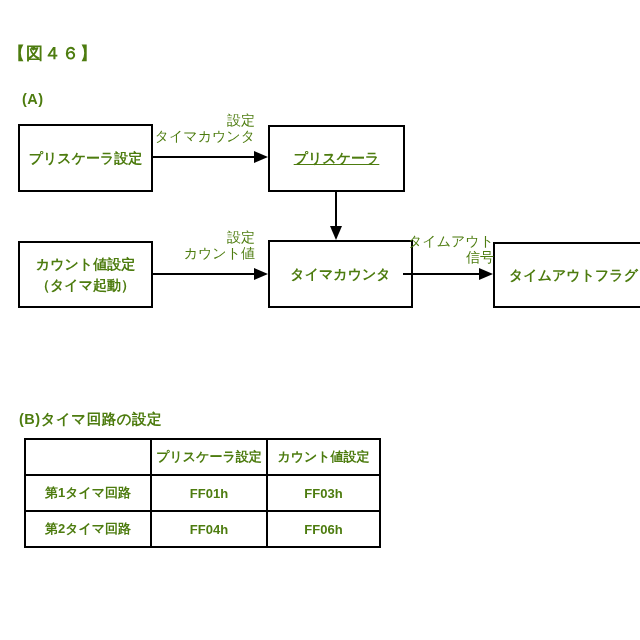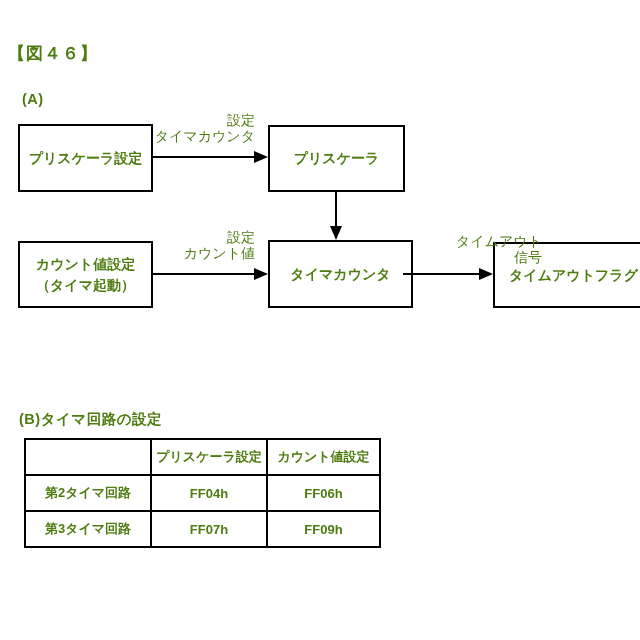--- a/index.html
+++ b/index.html
@@ -57,21 +57,21 @@
 <div class="canvas">
 
   <div class="fig-title">【図４６】</div>
 
   <div class="panel-label" style="left:22px; top:91px;">(A)</div>
 
   <div class="box" style="left:18px; top:124px; width:135px; height:68px;">
     <div>プリスケーラ設定</div>
   </div>
 
-  <div class="box" style="left:268px; top:125px; width:137px; height:67px;">
+  <div class="box" style="left:268px; top:125px; width:137px; height:67px;text-decoration:underline;">
     <div>プリスケーラ</div>
   </div>
 
   <div class="box" style="left:18px; top:241px; width:135px; height:67px;">
     <div>カウント値設定</div>
     <div>（タイマ起動）</div>
   </div>
 
   <div class="box" style="left:268px; top:240px; width:145px; height:68px;">
     <div>タイマカウンタ</div>
@@ -93,40 +93,40 @@
 
   <div class="hline" style="left:153px; top:273px; width:104px; height:2px;"></div>
   <div class="ah-right" style="left:254px; top:268px;"></div>
   <div class="arrow-label" style="left:160px; top:229px; width:95px;">
     <div>設定</div>
     <div>カウント値</div>
   </div>
 
   <div class="hline" style="left:403px; top:273px; width:78px; height:2px;"></div>
   <div class="ah-right" style="left:479px; top:268px;"></div>
-  <div class="arrow-label" style="left:404px; top:233px; width:90px;margin-left:48px;">
+  <div class="arrow-label" style="left:404px; top:233px; width:90px;">
     <div>タイムアウト</div>
     <div>信号</div>
   </div>
 
   <div class="panel-label" style="left:19px; top:410px;text-align:center;">(B)タイマ回路の設定</div>
 
   <table class="settings-table">
     <tbody>
         <tr>
       <th class="col-name"></th>
       <th class="col-prescaler">プリスケーラ設定</th>
       <th class="col-count">カウント値設定</th>
     </tr>
     <tr>
+      <td>第1タイマ回路</td>
+      <td>FF01h</td>
+      <td>FF03h</td>
+    </tr>
+    <tr>
       <td>第2タイマ回路</td>
       <td>FF04h</td>
       <td>FF06h</td>
-    </tr>
-    <tr>
-      <td>第3タイマ回路</td>
-      <td>FF07h</td>
-      <td>FF09h</td>
     </tr>
   </tbody>
     </table>
 
 </div>
 
 </body></html>

